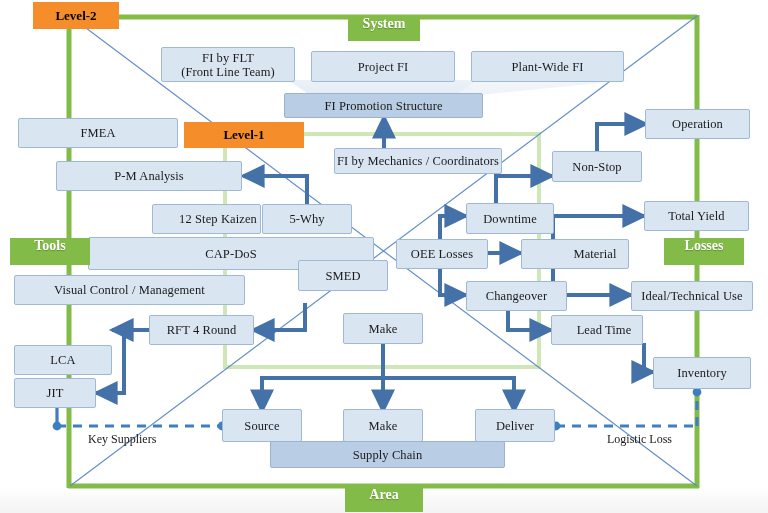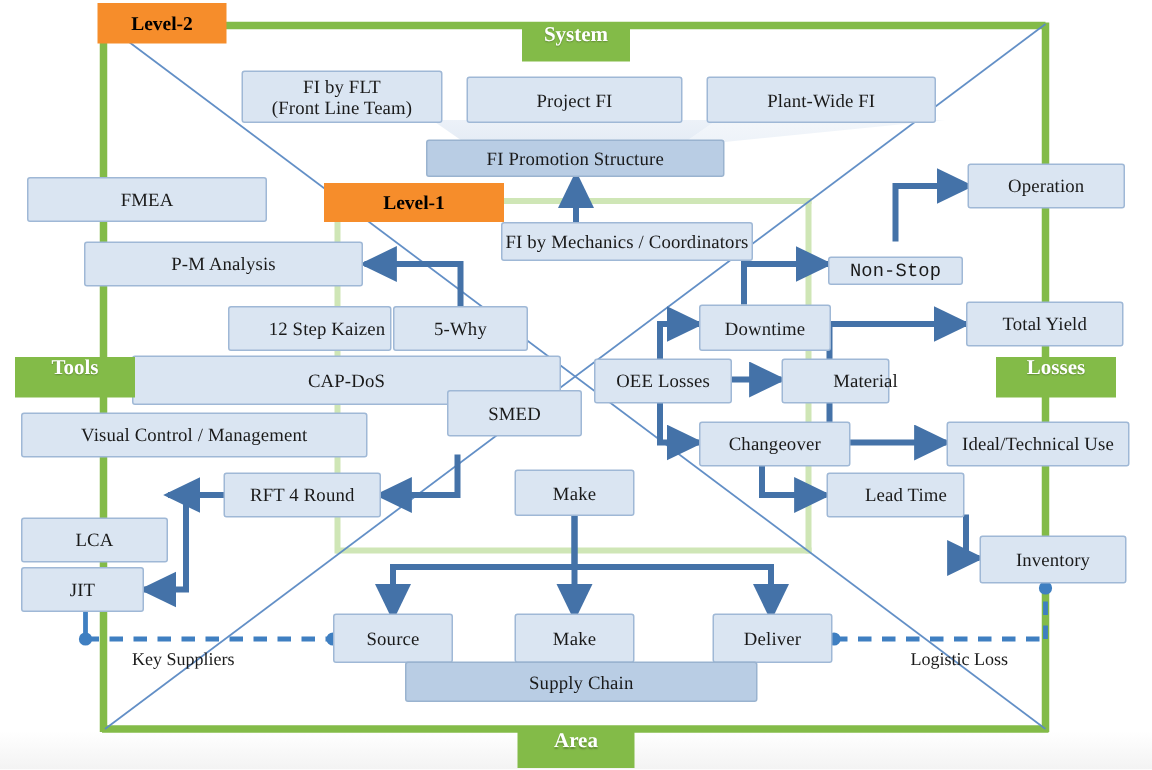--- a/index.html
+++ b/index.html
@@ -36,21 +36,21 @@
     position:absolute;box-sizing:border-box;
     background:#83bb48;border:none;color:#ffffff;
     display:flex;align-items:flex-start;justify-content:center;
     font-weight:bold;font-size:14px;z-index:8;
     text-shadow:0 1px 1px rgba(0,0,0,.25);
   }
   .orange-label{
     position:absolute;box-sizing:border-box;
     background:#f68d2b;border:none;color:#000000;
     display:flex;align-items:center;justify-content:center;
-    font-weight:bold;font-size:13px;z-index:9;margin-left:32px;
+    font-weight:bold;font-size:13px;z-index:9;
   }
   .side-text{
     position:absolute;font-size:12px;color:#1a1a1a;z-index:7;
     white-space:nowrap;
   }
 </style>
 </head>
 <body>
 
 <div id="stage">
@@ -254,37 +254,37 @@
   </div>
 
   <div class="node" style="left:343px;top:313px;width:80px;height:31px;">
     <span>Make</span>
   </div>
 
   <div class="node" style="left:645px;top:109px;width:105px;height:30px;">
     <span>Operation</span>
   </div>
 
-  <div class="node" style="left:552px;top:171px;width:90px;height:19px;font-family:Liberation Mono, monospace;">
+  <div class="node" style="left:552px;top:151px;width:90px;height:31px;">
     <span>Non-Stop</span>
   </div>
 
   <div class="node" style="left:644px;top:201px;width:105px;height:30px;">
     <span>Total Yield</span>
   </div>
 
   <div class="node" style="left:466px;top:203px;width:88px;height:31px;">
     <span>Downtime</span>
   </div>
 
   <div class="node" style="left:396px;top:239px;width:92px;height:30px;">
     <span>OEE Losses</span>
   </div>
 
-  <div class="node" style="left:521px;top:239px;width:72px;height:30px;padding-left:40px;">
+  <div class="node" style="left:521px;top:239px;width:108px;height:30px;padding-left:40px;">
     <span>Material</span>
   </div>
 
   <div class="node" style="left:466px;top:281px;width:101px;height:30px;">
     <span>Changeover</span>
   </div>
 
   <div class="node" style="left:631px;top:281px;width:122px;height:30px;">
     <span>Ideal/Technical Use</span>
   </div>

